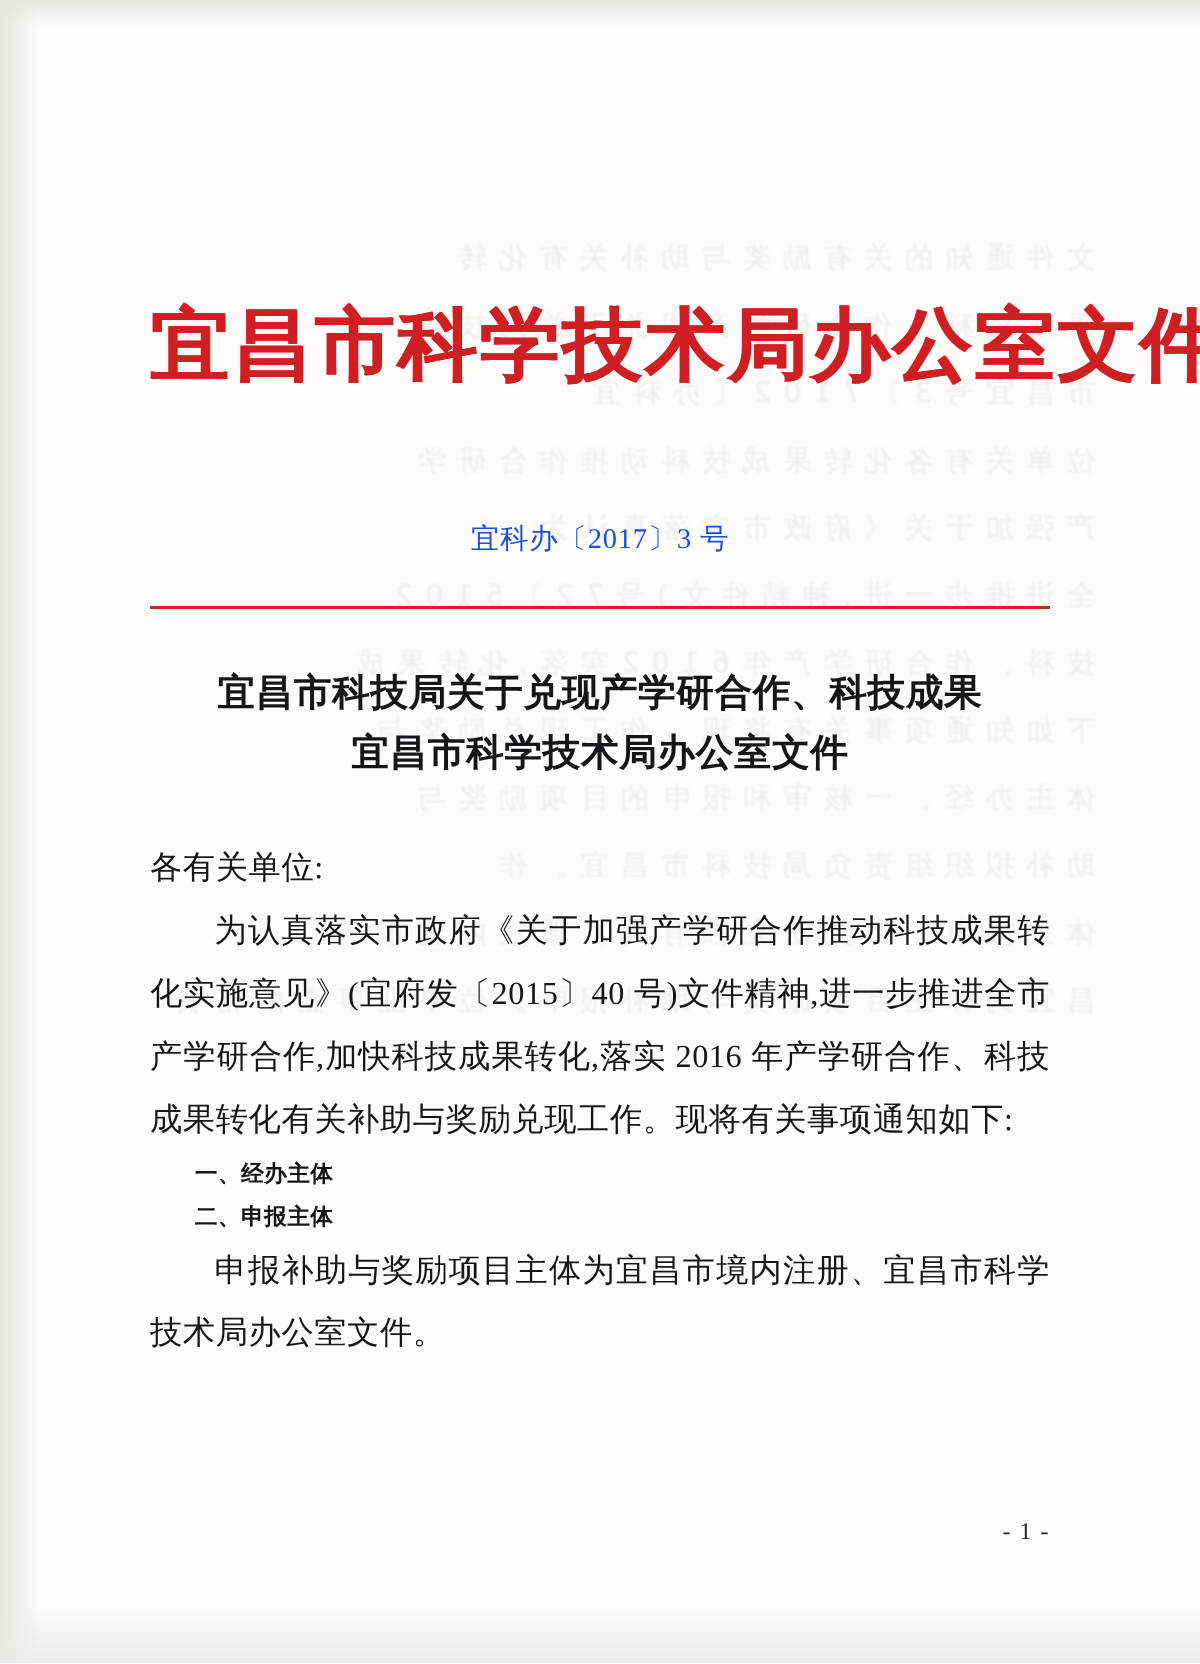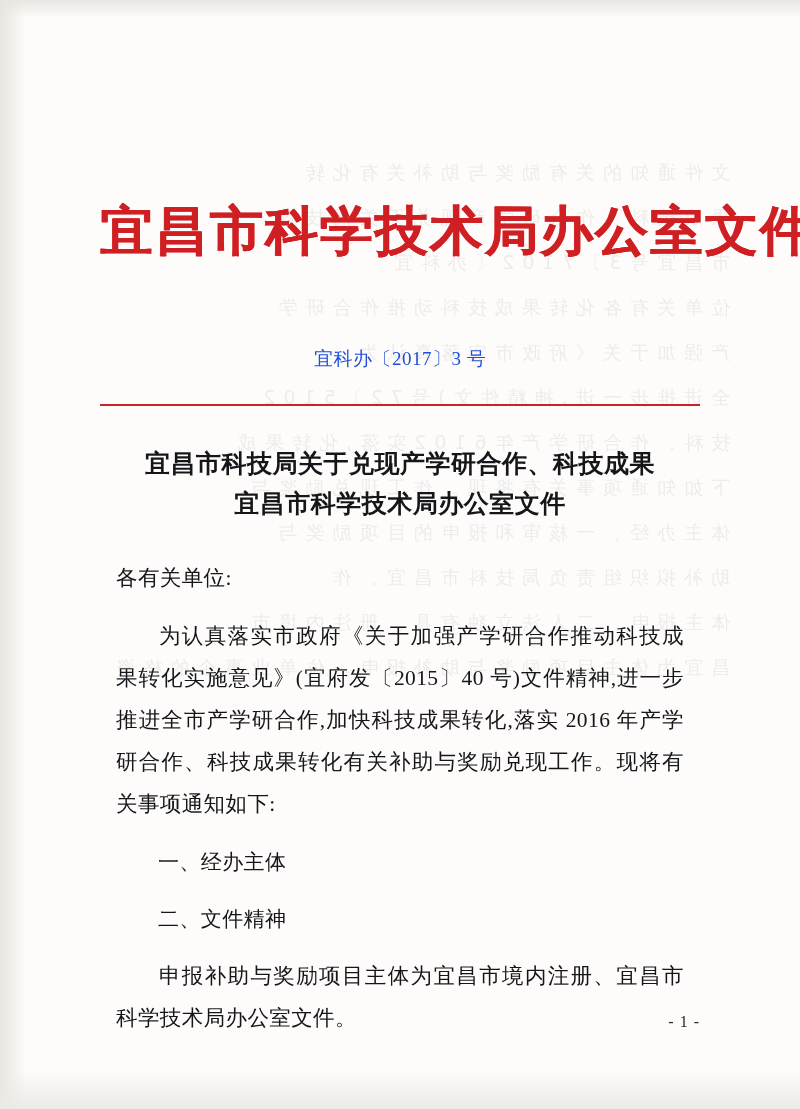--- a/index.html
+++ b/index.html
@@ -67,47 +67,47 @@
     letter-spacing: 0.5px;
   }
   .red-rule {
     height: 2.5px;
     background: #c8232a;
     margin: 32px 0 0 0;
     width: 100%;
   }
   .doc-title {
     text-align: center;
-    font-family: Liberation Serif, serif;
+    font-family: Liberation Mono, monospace;
     font-weight: bold;
     font-size: 25px;
     color: #16161a;
     line-height: 1.6;
     margin-top: 38px;
     letter-spacing: 0.5px;
   }
   .body-text {
     margin-top: 34px;
     font-size: 21.5px;
     line-height: 1.95;
     color: #16161a;
     letter-spacing: 0.4px;
     text-align: justify;
   }
   .body-text p {
-    margin: 16px;
+    margin: 0;
   }
   .indent {
     text-indent: 2em;
   }
   .heading-line {
     text-indent: 2em;
     font-family: "DejaVu Sans", "Liberation Sans", sans-serif;
-    font-weight: normal;
-    font-size: 21px;
+    font-weight: bold;
+    font-size: 15px;
   }
   .page-number {
     position: absolute;
     bottom: 78px;
     right: 100px;
     font-size: 16px;
     color: #2a2a2a;
     z-index: 3;
     letter-spacing: 1px;
   }
@@ -167,21 +167,21 @@
 
     <div class="doc-title">
       <div>宜昌市科技局关于兑现产学研合作、科技成果</div>
       <div>宜昌市科学技术局办公室文件</div>
     </div>
 
     <div class="body-text">
       <p>各有关单位:</p>
       <p class="indent">为认真落实市政府《关于加强产学研合作推动科技成果转化实施意见》(宜府发〔2015〕40 号)文件精神,进一步推进全市产学研合作,加快科技成果转化,落实 2016 年产学研合作、科技成果转化有关补助与奖励兑现工作。现将有关事项通知如下:</p>
       <p class="heading-line">一、经办主体</p>
-      <p class="heading-line">二、文件精神</p>
+      <p class="heading-line">二、申报主体</p>
       <p class="indent">申报补助与奖励项目主体为宜昌市境内注册、宜昌市科学技术局办公室文件。</p>
     </div>
 
   </div>
 
   <div class="page-number">- 1 -</div>
 
 </div>
 
 </body></html>

